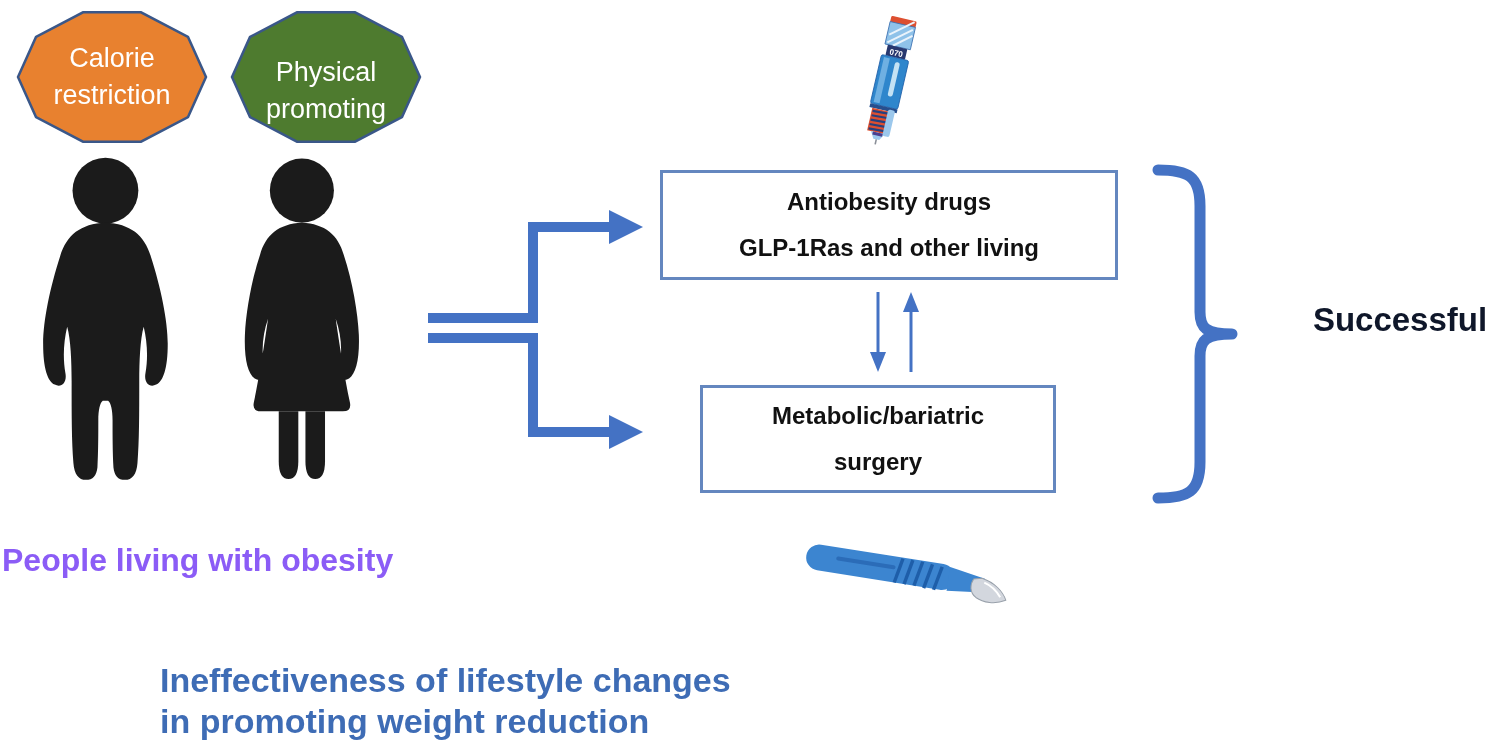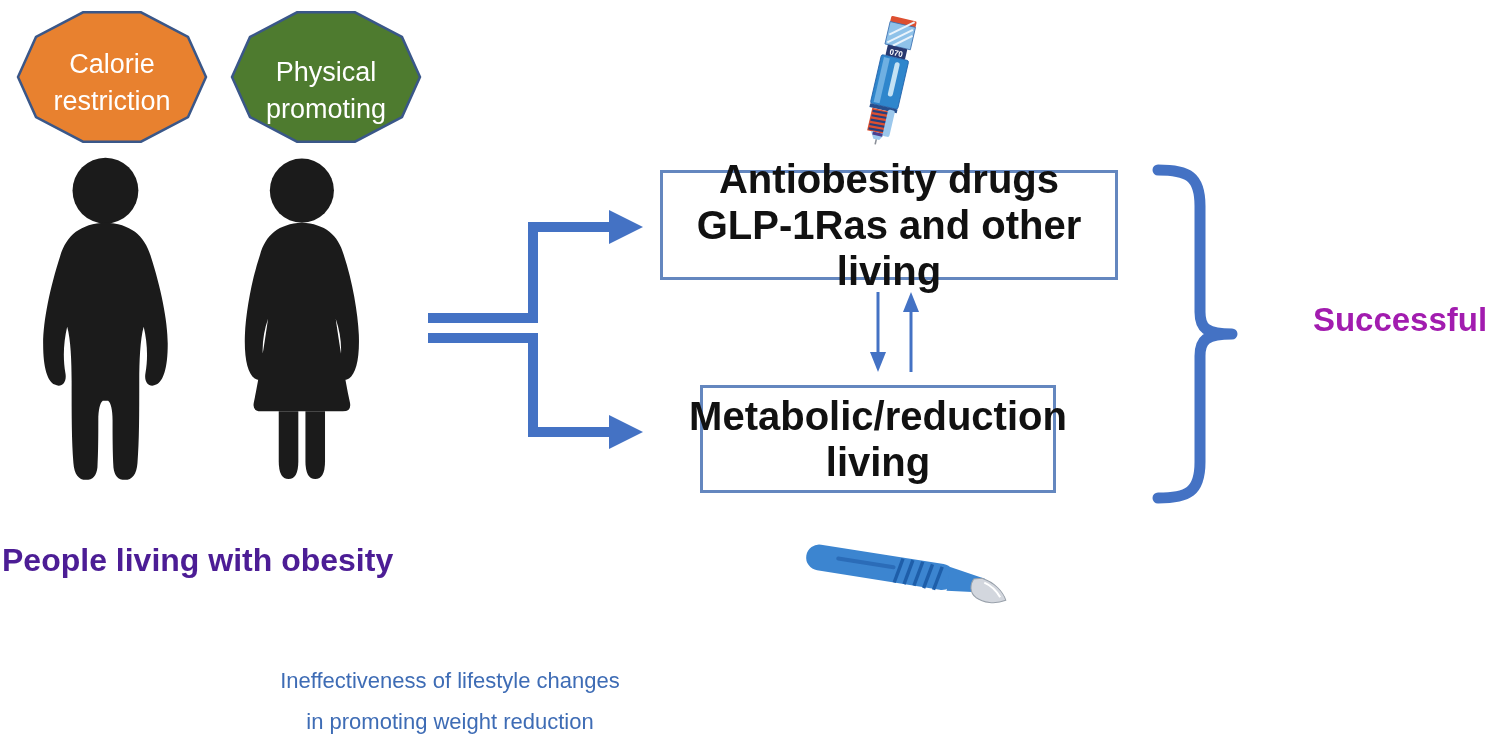--- a/index.html
+++ b/index.html
@@ -8,43 +8,42 @@
     font-family:"Liberation Sans", sans-serif;
   }
   .abs{position:absolute;}
   .decagon-label{
     display:flex;flex-direction:column;align-items:center;justify-content:center;
     color:#ffffff;font-size:27px;line-height:37px;text-align:center;font-weight:400;
   }
   .box{
     background:#ffffff;border:3px solid var(--box-border,#6487BF);
     display:flex;flex-direction:column;align-items:center;justify-content:center;
-    text-align:center;color:#111111;font-weight:bold;font-size:40px;line-height:46px;
+    text-align:center;color:#111111;font-weight:bold;font-size:24px;line-height:46px;
     box-sizing:border-box;
   }
   .caption-black{
-    color:#4c1d95;font-weight:bold;font-size:32px;white-space:nowrap;
+    color:#8b5cf6;font-weight:bold;font-size:32px;white-space:nowrap;
   }
   .note-blue{
-    color:var(--text-blue,#3E6CB5);font-weight:normal;font-size:22px;line-height:41px;
-    text-align:center;
+    color:var(--text-blue,#3E6CB5);font-weight:bold;font-size:34px;line-height:41px;
   }
   .outcome-text{
-    color:#a21caf;font-weight:bold;font-size:33px;line-height:44px;text-align:center;
+    color:#0f172a;font-weight:bold;font-size:33px;line-height:44px;text-align:center;
   }
 </style>
 </head>
 <body>
 
 <div id="canvas">
 
   <svg class="abs" style="left:14px;top:6px;" width="196" height="142" viewBox="0 0 196 142">
     <polygon points="192,71 174,31 127,6.3 69,6.3 22,31 4,71 22,111 69,135.7 127,135.7 174,111" style="fill:var(--orange);stroke:var(--shape-border);stroke-width:2.5"></polygon>
   </svg>
-  <div class="abs decagon-label" style="left:14px;top:12px;width:196px;height:142px;">
+  <div class="abs decagon-label" style="left:14px;top:6px;width:196px;height:142px;">
     <span>Calorie</span>
     <span>restriction</span>
   </div>
 
   <svg class="abs" style="left:228px;top:6px;" width="196" height="142" viewBox="0 0 196 142">
     <polygon points="192,71 174,31 127,6.3 69,6.3 22,31 4,71 22,111 69,135.7 127,135.7 174,111" style="fill:var(--green);stroke:var(--shape-border);stroke-width:2.5"></polygon>
   </svg>
   <div class="abs decagon-label" style="left:228px;top:20px;width:196px;height:142px;">
     <span>Physical</span>
     <span>promoting</span>
@@ -115,22 +114,22 @@
   </div>
 
   <svg class="abs" style="left:858px;top:288px;" width="70" height="90" viewBox="0 0 70 90">
     <line x1="20" y1="4" x2="20" y2="66" style="stroke:var(--accent-blue);stroke-width:3"></line>
     <polygon points="12,64 28,64 20,84" style="fill:var(--accent-blue)"></polygon>
     <line x1="53" y1="84" x2="53" y2="22" style="stroke:var(--accent-blue);stroke-width:3"></line>
     <polygon points="45,24 61,24 53,4" style="fill:var(--accent-blue)"></polygon>
   </svg>
 
   <div class="abs box" style="left:700px;top:385px;width:356px;height:108px;">
-    <span>Metabolic/reduction</span>
-    <span>living</span>
+    <span>Metabolic/bariatric</span>
+    <span>surgery</span>
   </div>
 
   <svg class="abs" style="left:798px;top:532px;" width="212" height="92" viewBox="0 0 212 92">
     <g transform="rotate(9 106 46)">
       <rect x="6" y="26" width="150" height="26" rx="13" fill="#3C85D0"></rect>
       <polygon points="150,28 186,34 186,48 150,52" fill="#3C85D0"></polygon>
       <rect x="36" y="35" width="60" height="4" rx="2" fill="#2B6CB8"></rect>
       <line x1="102" y1="27" x2="97" y2="52" stroke="#1E5EA9" stroke-width="3.4"></line>
       <line x1="112" y1="27" x2="107" y2="52" stroke="#1E5EA9" stroke-width="3.4"></line>
       <line x1="122" y1="27" x2="117" y2="52" stroke="#1E5EA9" stroke-width="3.4"></line>

